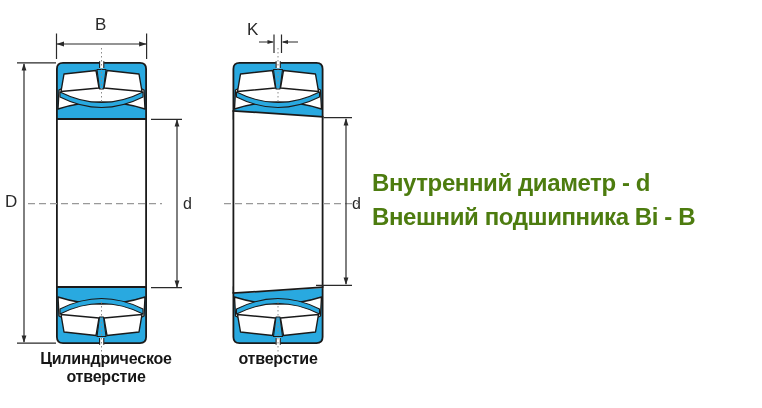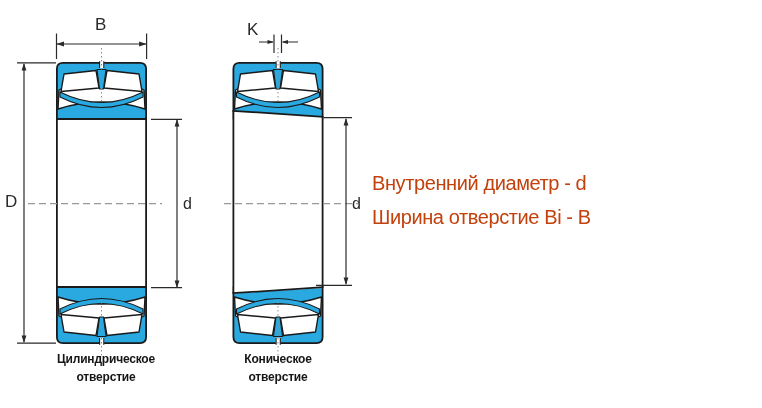--- a/index.html
+++ b/index.html
@@ -13,30 +13,30 @@
   .abs{position:absolute;}
   .dim-label{
     color:#2a2a2a;
     font-size:17px;
     font-weight:400;
     line-height:17px;
   }
   .dim-label.small{font-size:16px;}
   .caption{
     color:#161616;
-    font-size:12px;
+    font-size:16px;
     font-weight:700;
     text-align:center;
     line-height:18px;
     letter-spacing:-0.2px;
   }
   .legend{
-    color:#c2410c;
-    font-size:20px;
-    font-weight:400;
+    color:#4d7c0f;
+    font-size:24px;
+    font-weight:700;
     line-height:34px;
     letter-spacing:-0.4px;
     white-space:nowrap;
   }
   svg{display:block;}
 </style>
 </head>
 <body>
 
 <div id="canvas">
@@ -130,22 +130,21 @@
   <span class="abs dim-label" style="left:247px;top:21px;">K</span>
   <span class="abs dim-label" style="left:5px;top:193px;">D</span>
   <span class="abs dim-label small" style="left:183px;top:195px;">d</span>
   <span class="abs dim-label small" style="left:352px;top:195px;">d</span>
 
   <div class="abs caption" style="left:16px;top:350px;width:180px;">
     <div>Цилиндрическое</div>
     <div>отверстие</div>
   </div>
   <div class="abs caption" style="left:203px;top:350px;width:150px;">
-    <div>Коническое</div>
     <div>отверстие</div>
   </div>
 
   <div class="abs legend" style="left:372px;top:166px;">
     <div>Внутренний диаметр - d</div>
-    <div>Ширина отверстие Bi - B</div>
+    <div>Внешний подшипника Bi - B</div>
   </div>
 
 </div>
 
 </body></html>

